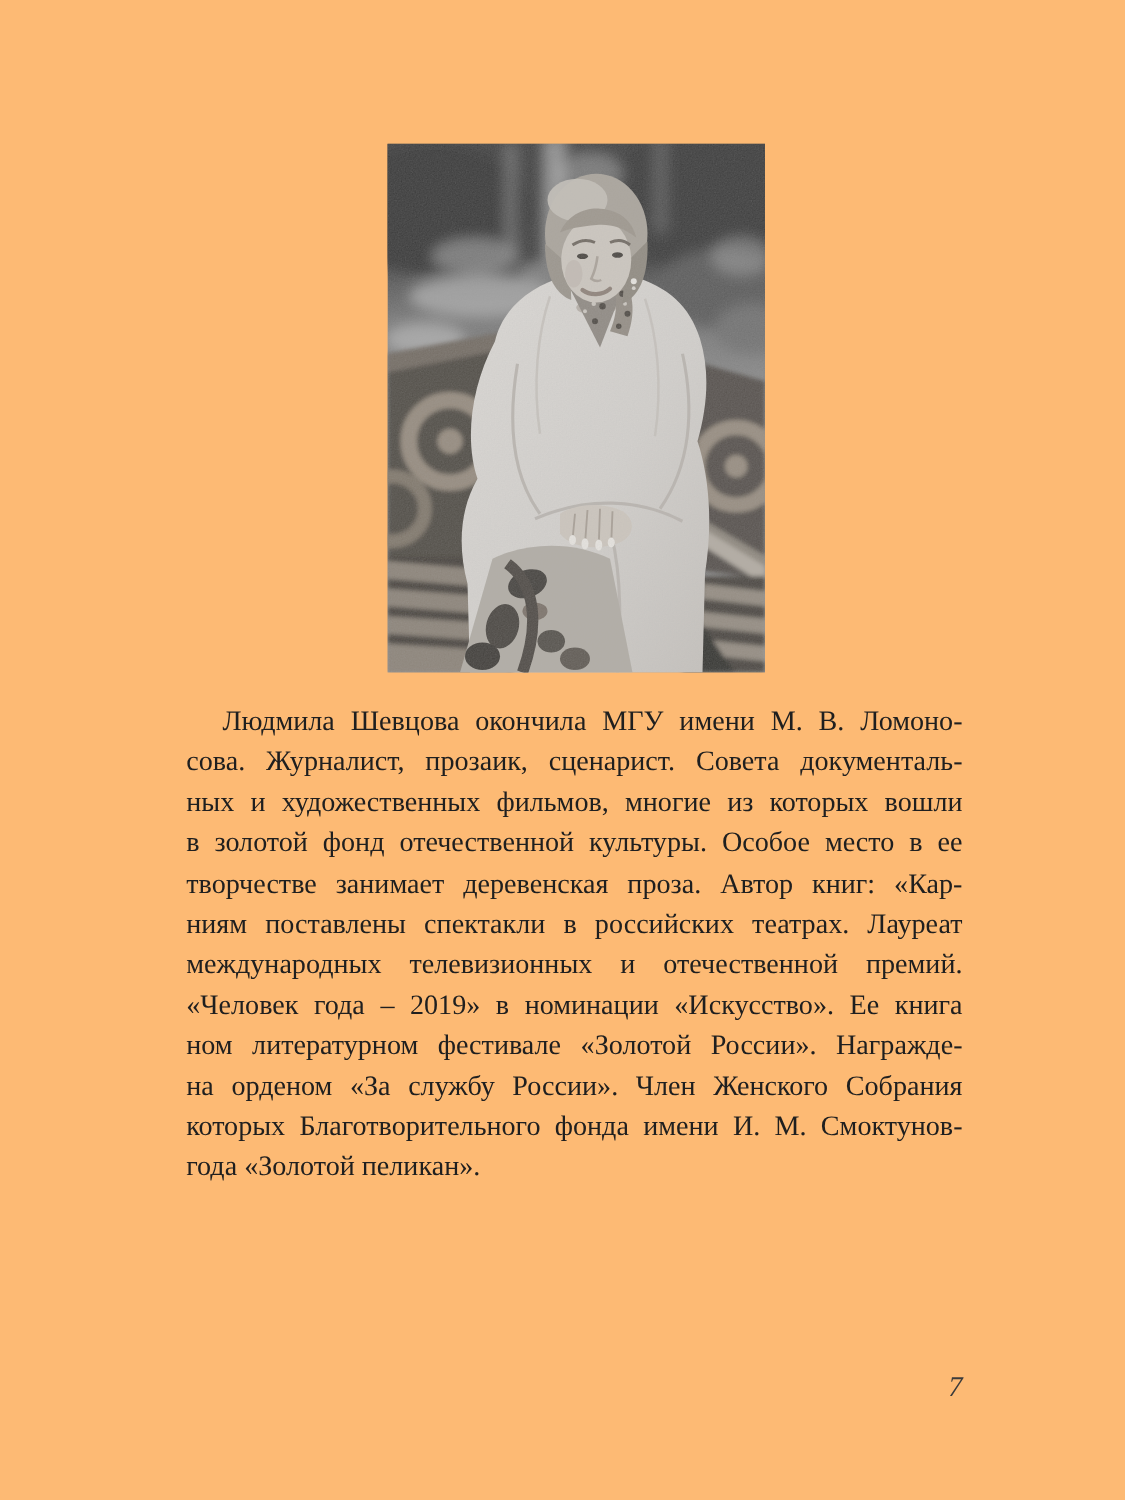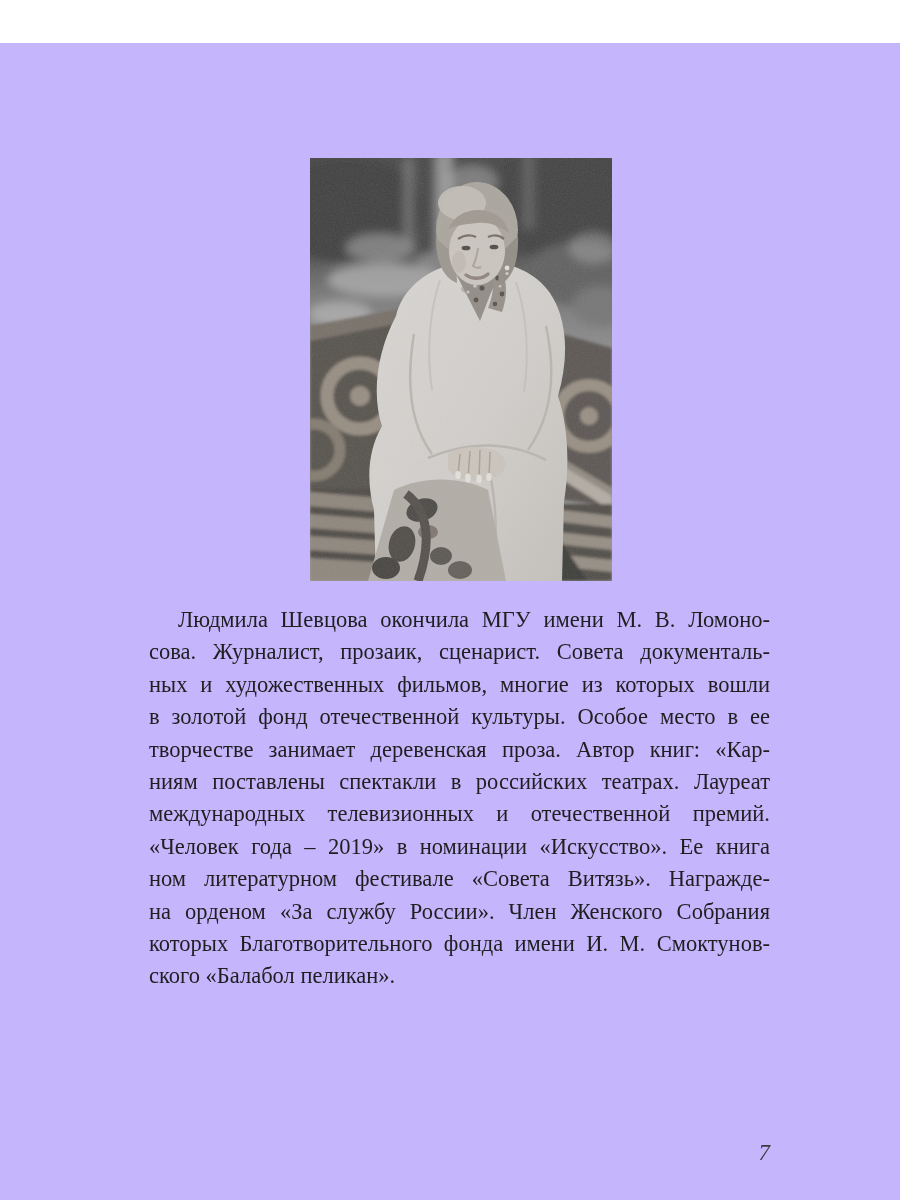--- a/index.html
+++ b/index.html
@@ -10,22 +10,21 @@
   body {
     width: 900px;
     height: 1200px;
     position: relative;
     overflow: hidden;
     font-family: "Liberation Serif", serif;
   }
   .page {
     position: absolute;
     inset: 0;
-    background: #c4b5fd;
-    margin-top: 43px;
+    background: #fdba74;
   }
   figure.photo {
     position: absolute;
     left: 310px;
     top: 115px;
     width: 302px;
     height: 423px;
     margin: 0;
     padding: 0;
   }
@@ -233,21 +232,21 @@
 
   <div class="bio">
     <div class="line first">Людмила Шевцова окончила МГУ имени М. В. Ломоно-</div>
     <div class="line">сова. Журналист, прозаик, сценарист. Совета документаль-</div>
     <div class="line">ных и художественных фильмов, многие из которых вошли</div>
     <div class="line">в золотой фонд отечественной культуры. Особое место в ее</div>
     <div class="line">творчестве занимает деревенская проза. Автор книг: «Кар-</div>
     <div class="line">ниям поставлены спектакли в российских театрах. Лауреат</div>
     <div class="line">международных телевизионных и отечественной премий.</div>
     <div class="line">«Человек года – 2019» в номинации «Искусство». Ее книга</div>
-    <div class="line">ном литературном фестивале «Совета Витязь». Награжде-</div>
+    <div class="line">ном литературном фестивале «Золотой России». Награжде-</div>
     <div class="line">на орденом «За службу России». Член Женского Собрания</div>
     <div class="line">которых Благотворительного фонда имени И. М. Смоктунов-</div>
-    <div class="line last">ского «Балабол пеликан».</div>
+    <div class="line last">года «Золотой пеликан».</div>
   </div>
 
   <div class="pagenum">7</div>
 
 </div>
 
 </body></html>

